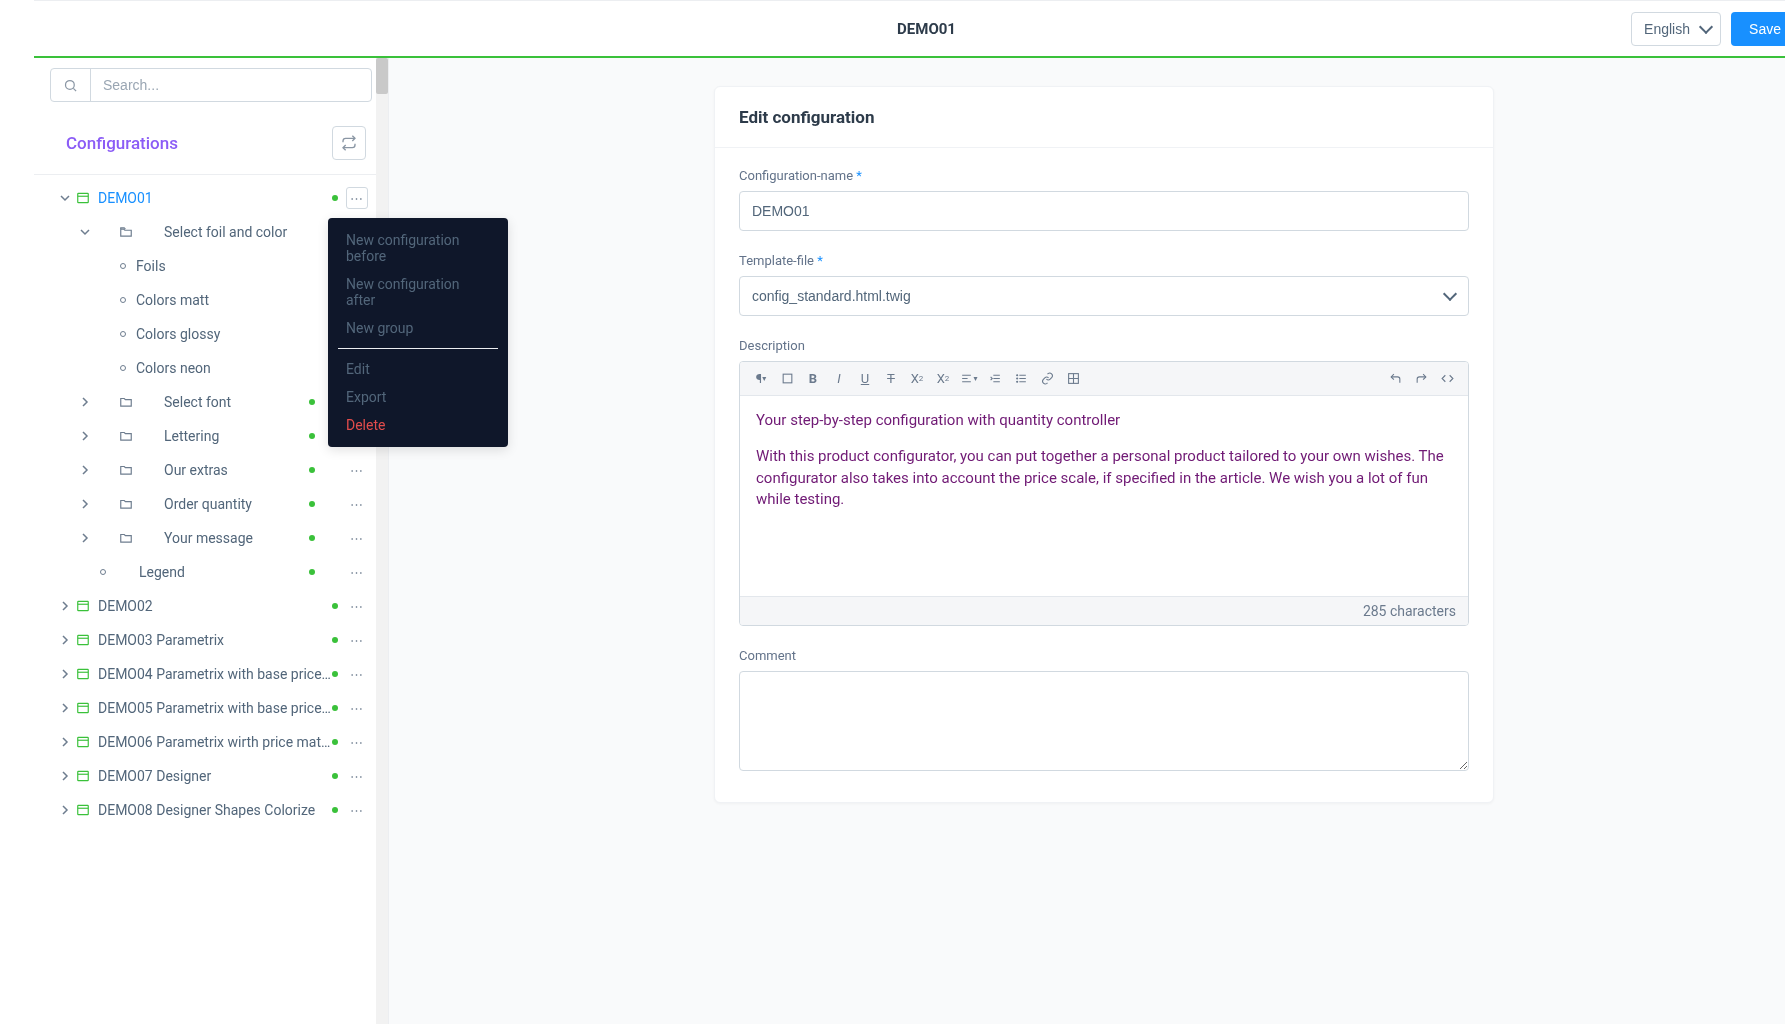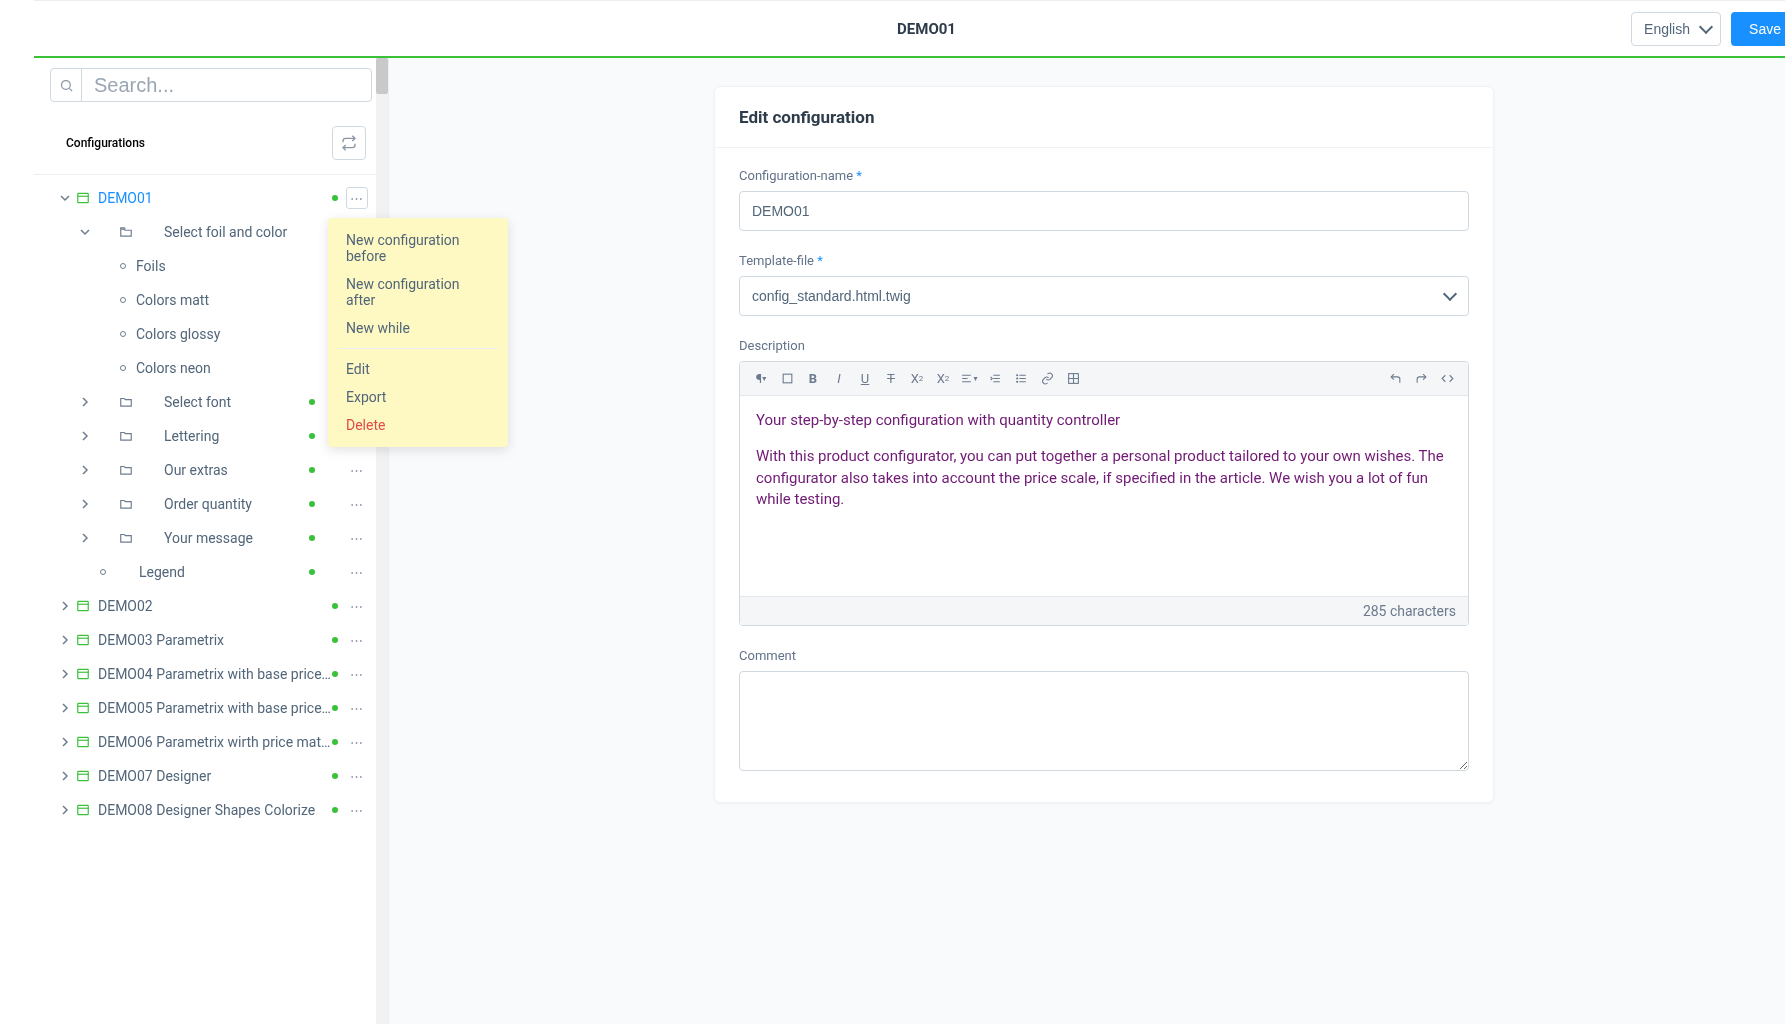--- a/index.html
+++ b/index.html
@@ -19,24 +19,24 @@
 
   .body { flex: 1; display: flex; min-height: 0; }
 
   
   .sidebar { width: 355px; border-right: 1px solid #eceef1; display: flex; flex-direction: column; background: #fff; position: relative; }
   .scroll-strip { position: absolute; right: 0; top: 0; bottom: 0; width: 12px; background: #f2f2f2; }
   .scroll-thumb { position: absolute; right: 0; top: 0; width: 12px; height: 36px; background: #c9c9c9; border-radius: 2px; }
   .search-row { padding: 10px 16px; }
   .search-box { display: flex; align-items: center; border: 1px solid #d1d9e0; border-radius: 4px; height: 34px; background: #fff; overflow: hidden; }
   .search-icon-cell { width: 40px; display: flex; align-items: center; justify-content: center; border-right: 1px solid #d1d9e0; height: 100%; color: #8a96a4; }
-  .search-input { flex: 1; border: none; outline: none; padding: 0 12px; font-size: 20px; color: #737373; }
+  .search-input { flex: 1; border: none; outline: none; padding: 0 12px; font-size: 14px; color: #737373; }
   .search-input::placeholder { color: #9aa6b3; }
   .section-head { display: flex; align-items: center; justify-content: space-between; padding: 14px 22px 14px 32px; }
-  .section-head h2 { font-size: 12px; font-weight: 500; color: #000000; }
+  .section-head h2 { font-size: 17px; font-weight: 500; color: #8b5cf6; }
   .sync-btn { width: 34px; height: 34px; border: 1px solid #d1d9e0; border-radius: 4px; background: #fff; display: flex; align-items: center; justify-content: center; color: #8a96a4; cursor: pointer; }
   .sidebar-divider { height: 1px; background: #eceef1; margin: 0 0 6px 0; }
 
   .tree { flex: 1; overflow: auto; padding-bottom: 20px; padding-right: 14px; }
   .tree-row { display: flex; align-items: center; height: 34px; padding-right: 6px; position: relative; }
   .tree-row .caret { width: 14px; display: inline-flex; justify-content: center; color: #6e7d8f; flex-shrink: 0; }
   .caret svg { width: 10px; height: 10px; }
   .config-icon, .folder-icon { display: inline-flex; margin: 0 8px 0 4px; flex-shrink: 0; }
   .config-icon svg { width: 14px; height: 14px; stroke: #3ac13a; }
   .folder-icon svg { width: 14px; height: 14px; stroke: #6e7d8f; }
@@ -47,21 +47,21 @@
   .more-btn { width: 22px; height: 22px; border: 1px solid #d1d9e0; border-radius: 3px; background: #fff; display: flex; align-items: center; justify-content: center; color: #6e7d8f; cursor: pointer; flex-shrink: 0; }
   .more-btn.noborder { border: 1px solid transparent; }
   .more-glyph { letter-spacing: 1px; font-size: 13px; line-height: 1; }
 
   
   .ind-0 { padding-left: 24px; }
   .ind-1 { padding-left: 44px; gap: 23px; }
   .ind-2 { padding-left: 84px; }
 
   
-  .ctx-menu { position: absolute; background: #fef9c3; border-radius: 4px; box-shadow: 0 3px 12px rgba(0,0,0,0.12); padding: 8px 0; width: 180px; z-index: 50; }
+  .ctx-menu { position: absolute; background: #0f172a; border-radius: 4px; box-shadow: 0 3px 12px rgba(0,0,0,0.12); padding: 8px 0; width: 180px; z-index: 50; }
   .ctx-item { padding: 6px 18px; color: #52667a; cursor: pointer; font-size: 14px; }
   .ctx-item.danger { color: #e24c4c; }
   .ctx-div { height: 1px; background: #eceef1; margin: 6px 10px; }
 
   
   .main { flex: 1; background: #f9fafb; overflow: auto; padding: 28px 0; }
   .card { width: 780px; margin: 0 auto; background: #fff; border-radius: 6px; box-shadow: 0 1px 3px rgba(0,0,0,0.04); border: 1px solid #f0f2f5; }
   .card-head { padding: 20px 24px; border-bottom: 1px solid #f0f2f5; }
   .card-head h3 { font-size: 17px; font-weight: 700; color: #2d3b4a; }
   .card-body { padding: 20px 24px 28px; }
@@ -403,21 +403,21 @@
           <span class="status-dot"></span>
           <div class="more-btn noborder">
               <span class="more-glyph">⋯</span>
             </div>
         </div>
       </div>
 
       <div class="ctx-menu" style="left:294px; top:160px;">
         <div class="ctx-item">New configuration before</div>
         <div class="ctx-item">New configuration after</div>
-        <div class="ctx-item">New while</div>
+        <div class="ctx-item">New group</div>
         <div class="ctx-div"></div>
         <div class="ctx-item">Edit</div>
         <div class="ctx-item">Export</div>
         <div class="ctx-item danger">Delete</div>
       </div>
     </div>
 
     <div class="main">
       <div class="card">
         <div class="card-head">

